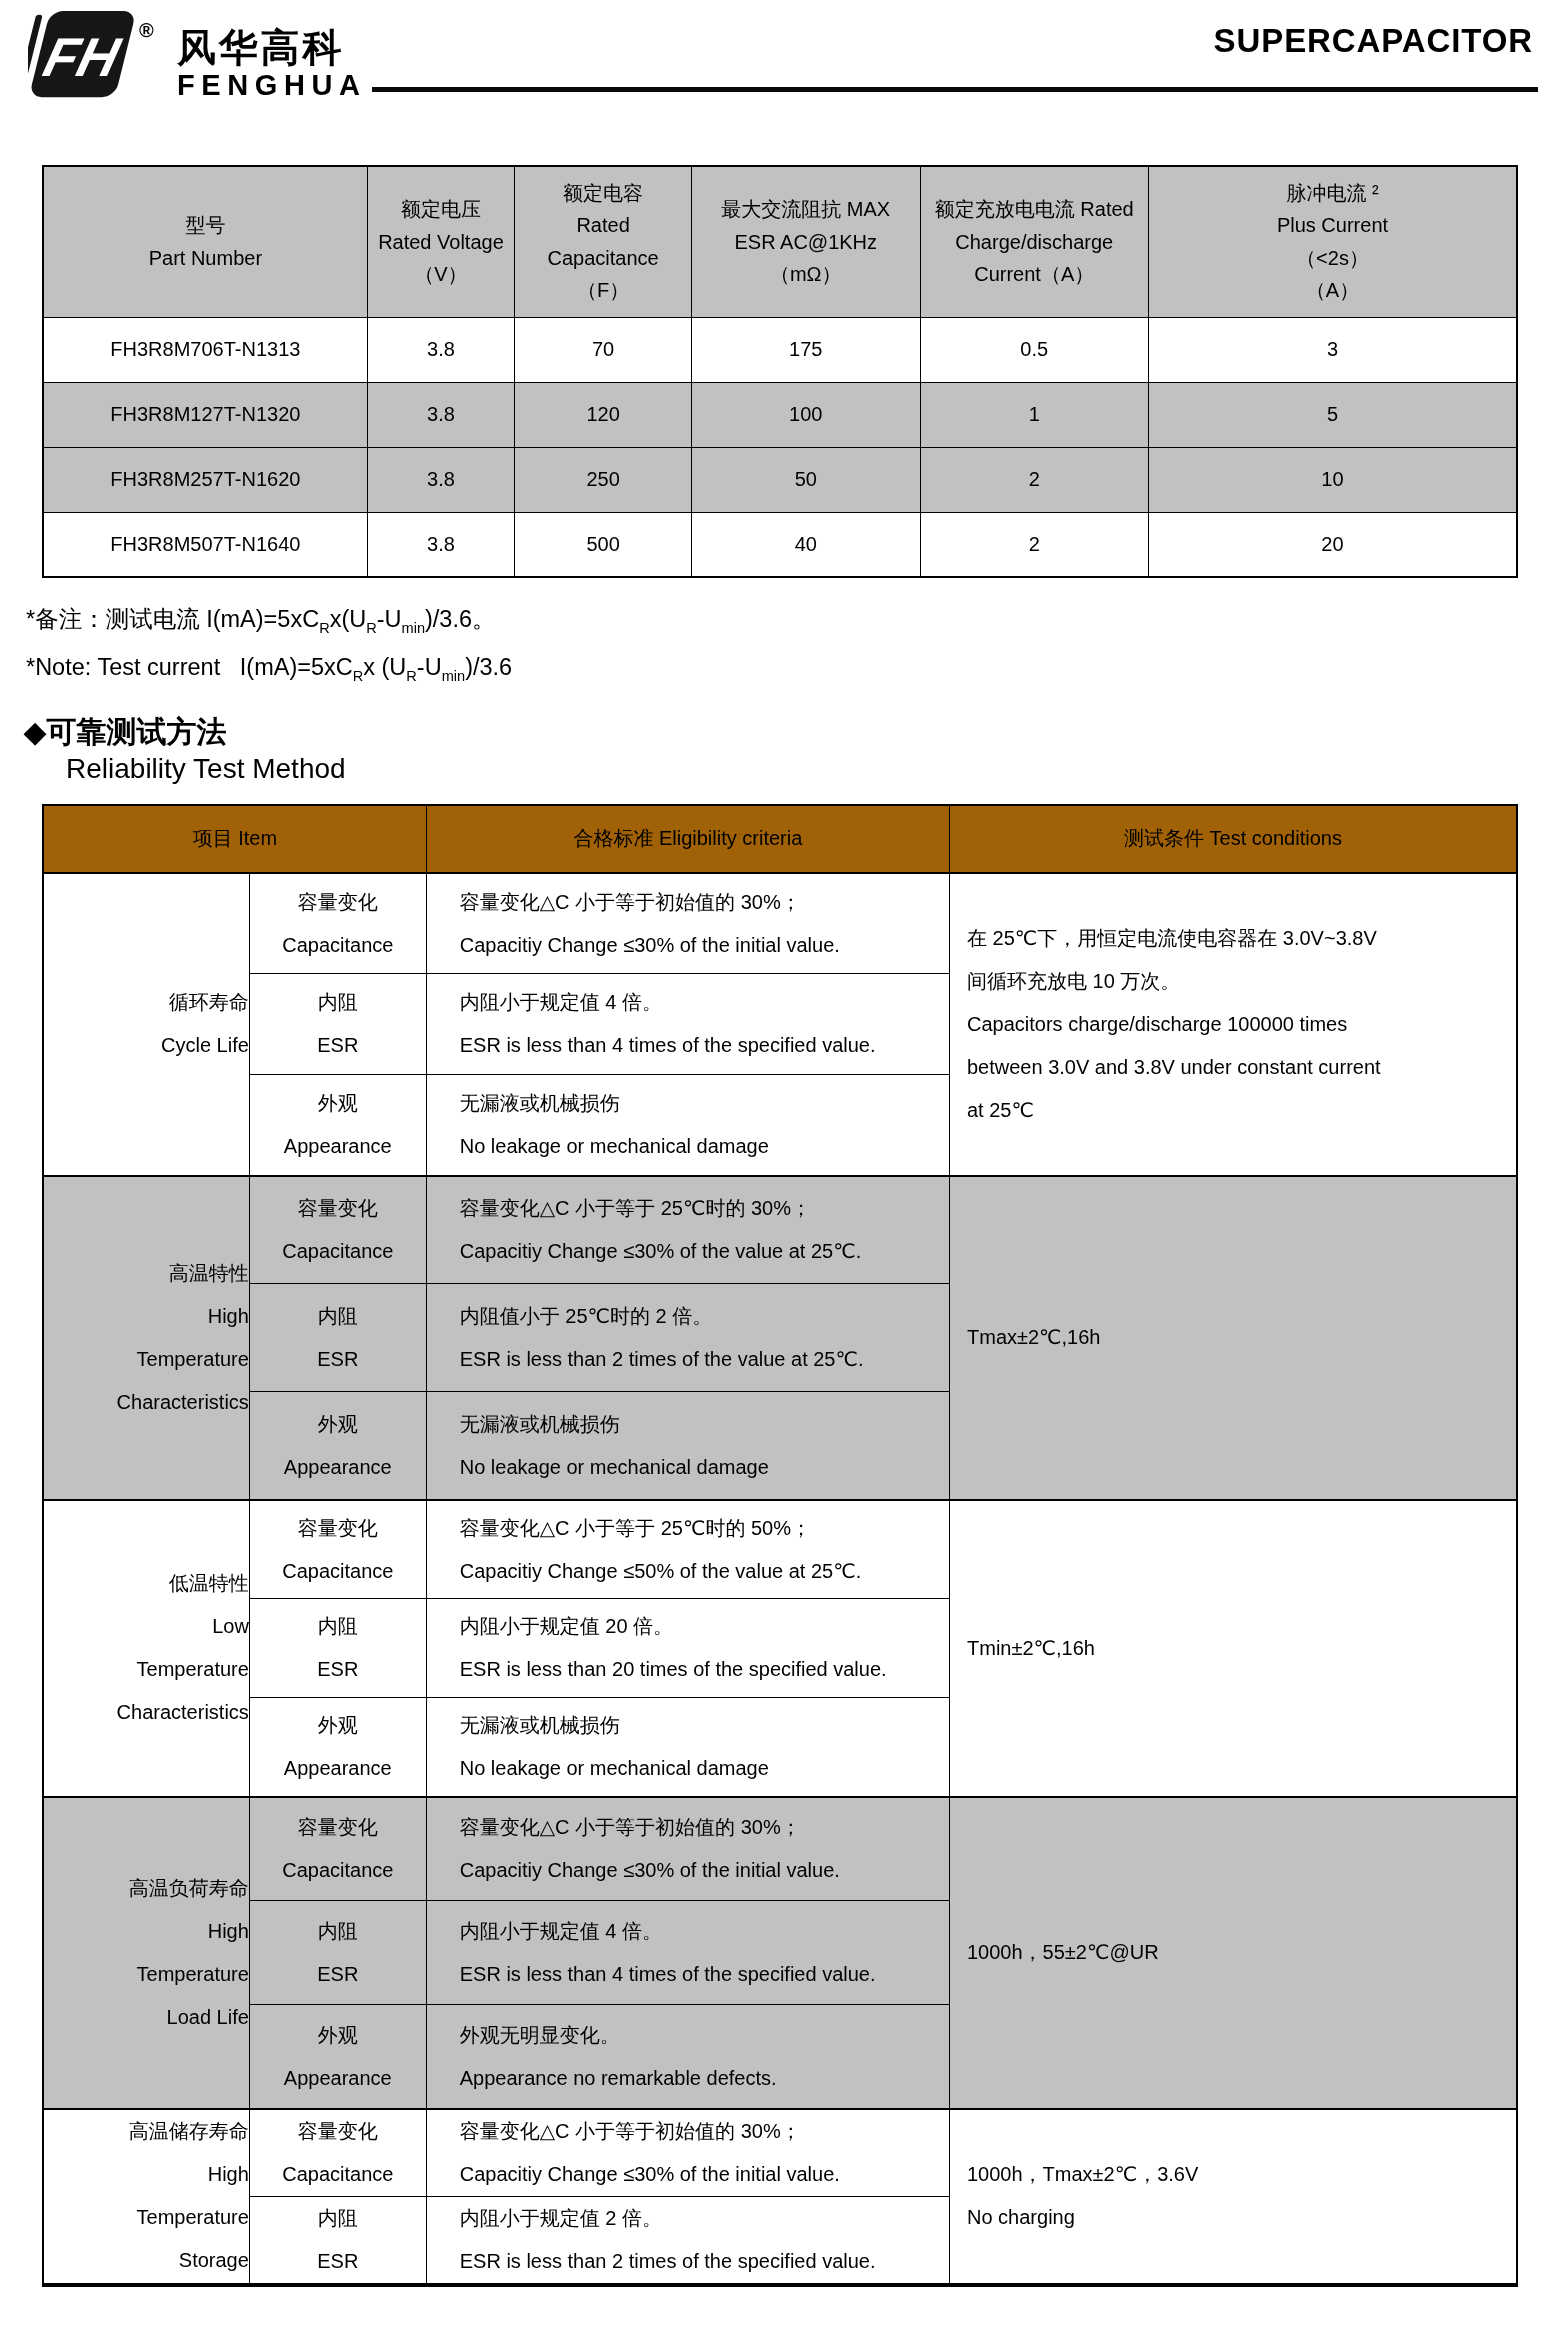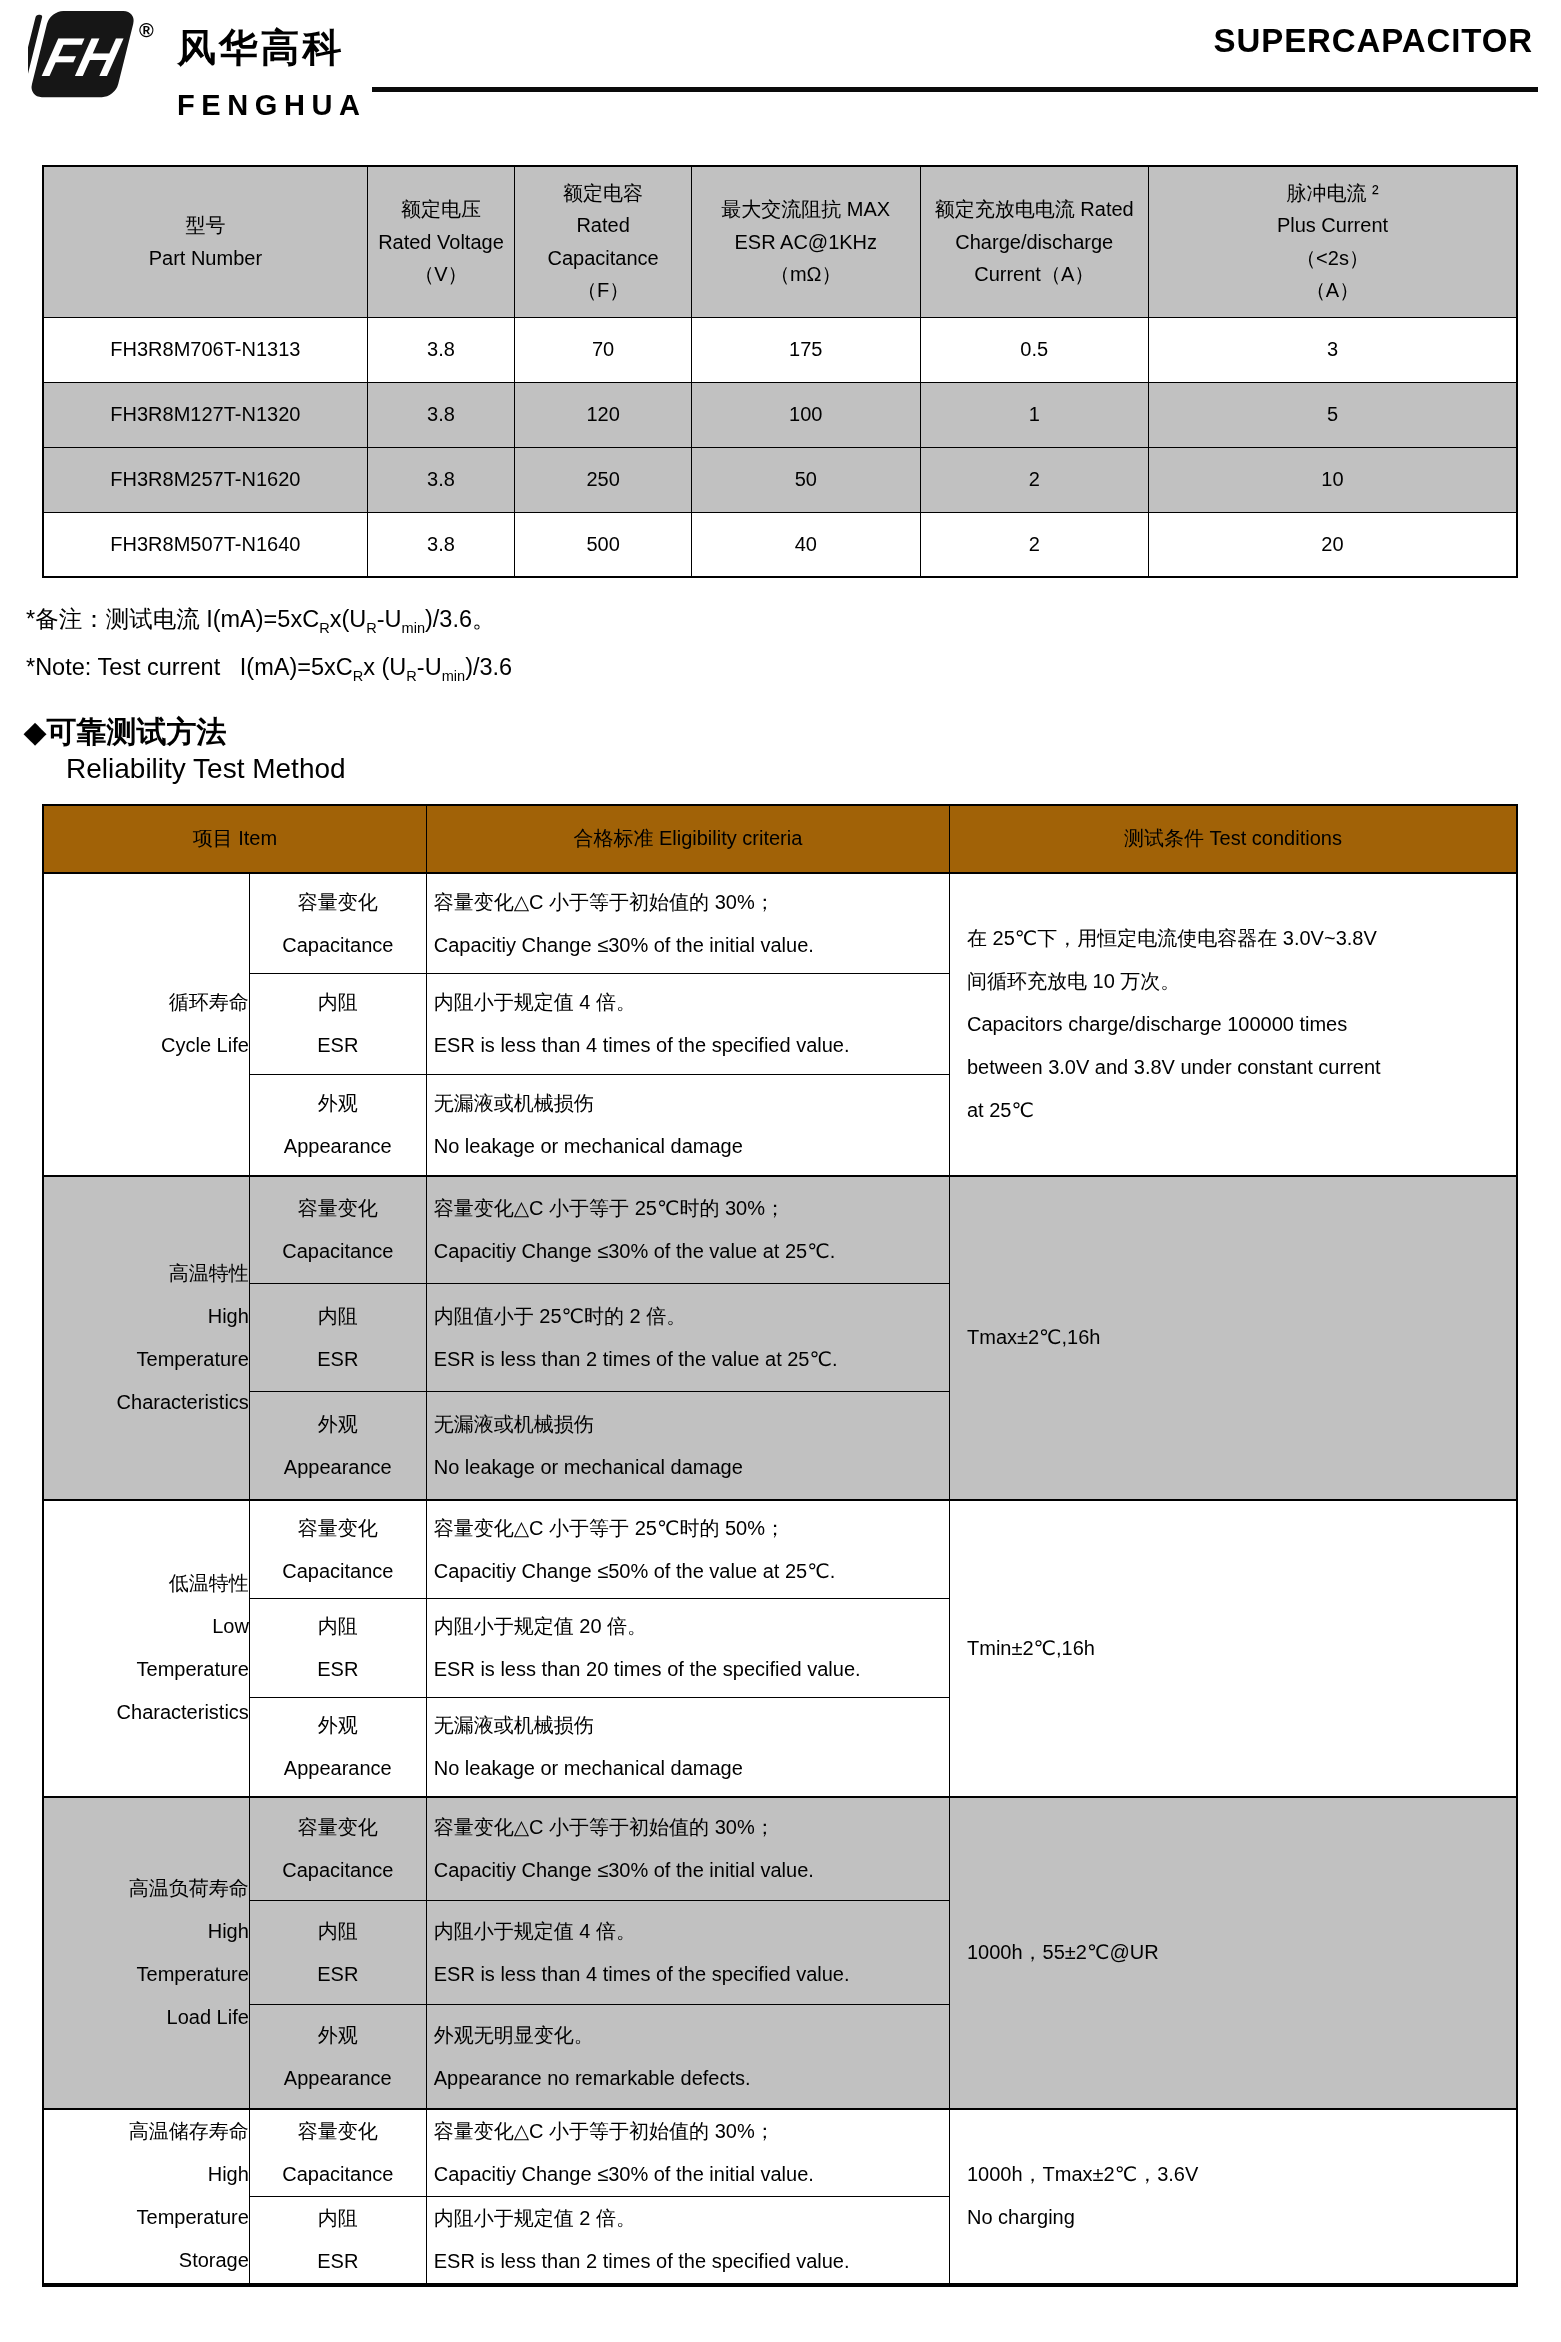--- a/index.html
+++ b/index.html
@@ -12,21 +12,21 @@
     font-family:"Liberation Sans","DejaVu Sans",sans-serif;
     overflow:hidden;
   }
 
   
   .hdr { position:relative; height:111px; }
   .logo-mark { position:absolute; left:28px; top:9.4px; }
   .logo-reg { position:absolute; left:139px; top:19px; font-size:20px; font-weight:700; }
   .logo-text { position:absolute; left:177px; top:28px; }
   .logo-cn { font-size:39px; font-weight:700; letter-spacing:2.8px; line-height:1.05; }
-  .logo-en { font-size:29px; font-weight:700; letter-spacing:6.6px; line-height:1.15;margin-top:20px; }
+  .logo-en { font-size:29px; font-weight:700; letter-spacing:6.6px; line-height:1.15; }
   .doc-title { position:absolute; right:28px; top:22px; font-size:33px; font-weight:700; letter-spacing:0.9px; }
   .hdr-rule { position:absolute; left:372px; right:22.6px; top:87px; height:4.7px; background:#0a0a0a; }
 
   
   table { border-collapse:collapse; table-layout:fixed; }
   .t1, .t2 { width:1476px; margin-left:42px; }
   .t1 { border:2.8px solid #000; margin-top:54px; }
   .t2 { border:2.8px solid #000; border-bottom:4.7px solid #000; margin-top:19px; }
   .t1 th, .t1 td, .t2 th, .t2 td { border:1.9px solid #000; font-size:20px; font-weight:400; vertical-align:middle; }
   .gray { background:#c1c1c1; }
@@ -43,21 +43,21 @@
   .note sub { font-size:0.62em; }
 
   
   .sec-cn { margin:28px 0 0 23.5px; font-size:30px; font-weight:600; }
   .sec-en { margin:0 0 0 66px; font-size:28px; font-weight:400; }
 
   
   .t2 thead th { height:68px; text-align:center; background:#a16207; }
   .t2 td.cat  { text-align:right; line-height:2.15; }
   .t2 td.sub  { text-align:center; line-height:2.15; }
-  .t2 td.crit { text-align:left; padding-left:7px; line-height:2.15; }
+  .t2 td.crit { text-align:left; padding-left:33px; line-height:2.15; }
   .t2 td.cond { text-align:left; padding:11.3px 15px 11.3px 17px; line-height:2.15; }
   .t2 tr.bstart td { border-top:2.8px solid #000; }
   .t2 tr.rh1 { height:101px; }
   .t2 tr.rh2 { height:108px; }
   .t2 tr.rh3 { height:99px; }
   .t2 tr.rh4 { height:104px; }
   .t2 tr.rh5 { height:83px; }
 </style>
 </head>
 <body>

